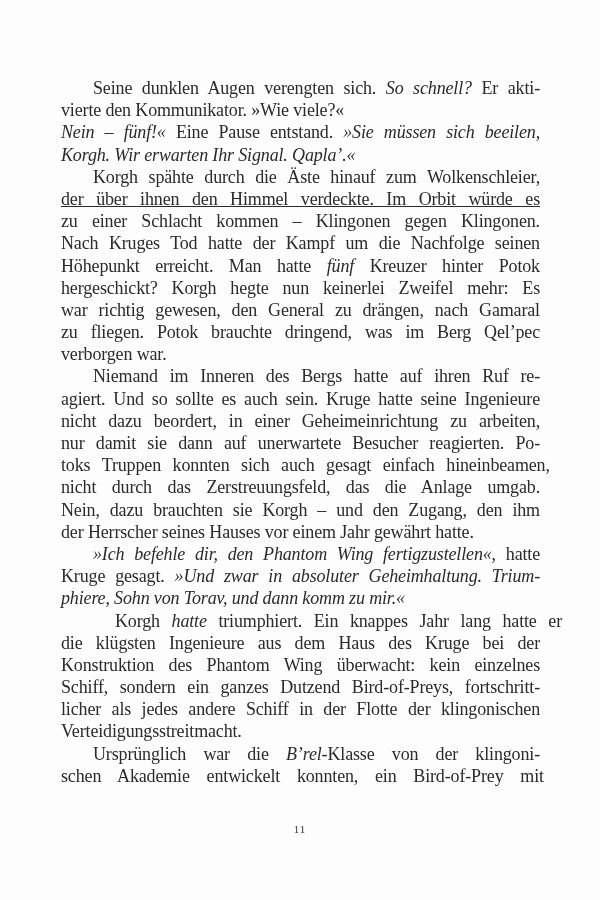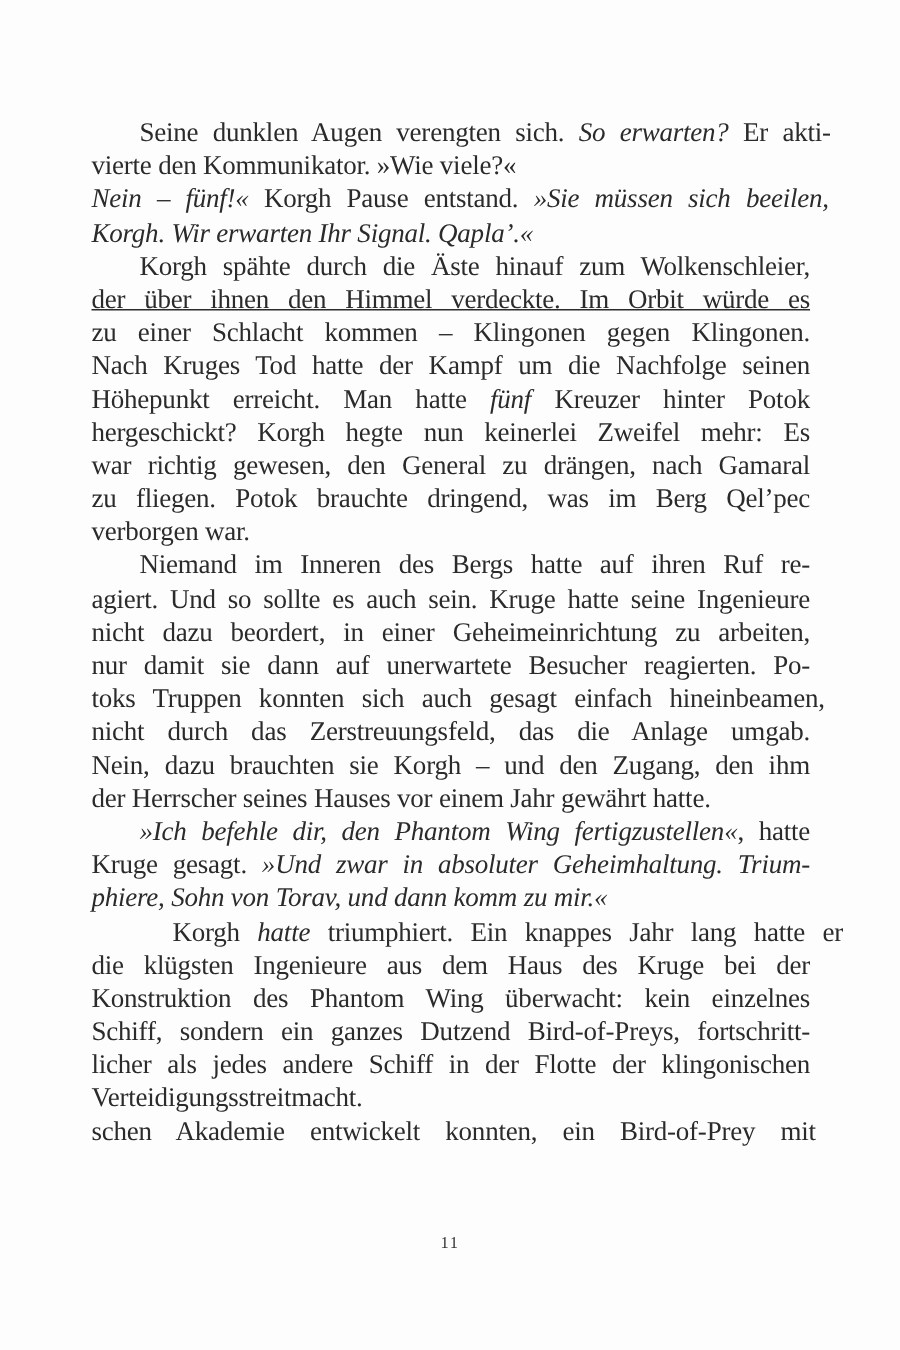--- a/index.html
+++ b/index.html
@@ -49,25 +49,25 @@
     letter-spacing: 1px;
     color: #333333;
   }
 </style>
 </head>
 <body>
 
 <div class="page" style="background: rgb(253, 253, 253); color: rgb(43, 43, 43);">
   <div class="text-block">
       <div class="paragraph">
-        <div class="line indent"><span class="line-inner" style="word-spacing: 5.25px;"><span class="seg">Seine dunklen Augen verengten sich. </span><span class="seg it">So erwarten? </span><span class="seg">Er akti-</span></span></div>
+        <div class="line indent"><span class="line-inner" style="word-spacing: 5.25px;"><span class="seg">Seine dunklen Augen verengten sich. </span><span class="seg it">So schnell? </span><span class="seg">Er akti-</span></span></div>
         <div class="line"><span class="line-inner"><span class="seg">vierte den Kommunikator. »Wie viele?«</span></span></div>
       </div>
       <div class="paragraph">
-        <div class="line"><span class="line-inner" style="word-spacing: 5.84px;"><span class="seg it">Nein – fünf!« </span><span class="seg">Korgh Pause entstand. </span><span class="seg it">»Sie müssen sich beeilen,</span></span></div>
+        <div class="line"><span class="line-inner" style="word-spacing: 5.84px;"><span class="seg it">Nein – fünf!« </span><span class="seg">Eine Pause entstand. </span><span class="seg it">»Sie müssen sich beeilen,</span></span></div>
         <div class="line"><span class="line-inner"><span class="seg it">Korgh. Wir erwarten Ihr Signal. Qapla’.«</span></span></div>
       </div>
       <div class="paragraph">
         <div class="line indent"><span class="line-inner" style="word-spacing: 6.29px;"><span class="seg">Korgh spähte durch die Äste hinauf zum Wolkenschleier,</span></span></div>
         <div class="line"><span class="line-inner" style="word-spacing: 8.25px; text-decoration: underline;"><span class="seg">der über ihnen den Himmel verdeckte. Im Orbit würde es</span></span></div>
         <div class="line"><span class="line-inner" style="word-spacing: 9.86px; margin-top: 40px;"><span class="seg">zu einer Schlacht kommen – Klingonen gegen Klingonen.</span></span></div>
         <div class="line"><span class="line-inner" style="word-spacing: 6.16px;"><span class="seg">Nach Kruges Tod hatte der Kampf um die Nachfolge seinen</span></span></div>
         <div class="line"><span class="line-inner" style="word-spacing: 11.19px;"><span class="seg">Höhepunkt erreicht. Man hatte </span><span class="seg it">fünf</span><span class="seg"> Kreuzer hinter Potok</span></span></div>
         <div class="line"><span class="line-inner" style="word-spacing: 9.53px;"><span class="seg">hergeschickt? Korgh hegte nun keinerlei Zweifel mehr: Es</span></span></div>
         <div class="line"><span class="line-inner" style="word-spacing: 6.59px;"><span class="seg">war richtig gewesen, den General zu drängen, nach Gamaral</span></span></div>
@@ -91,17 +91,18 @@
       </div>
       <div class="paragraph">
         <div class="line indent"><span class="line-inner" style="word-spacing: 7.27px; margin-left: 22px;"><span class="seg">Korgh </span><span class="seg it">hatte</span><span class="seg"> triumphiert. Ein knappes Jahr lang hatte er</span></span></div>
         <div class="line"><span class="line-inner" style="word-spacing: 8.97px;"><span class="seg">die klügsten Ingenieure aus dem Haus des Kruge bei der</span></span></div>
         <div class="line"><span class="line-inner" style="word-spacing: 10.07px;"><span class="seg">Konstruktion des Phantom Wing überwacht: kein einzelnes</span></span></div>
         <div class="line"><span class="line-inner" style="word-spacing: 7.29px;"><span class="seg">Schiff, sondern ein ganzes Dutzend Bird-of-Preys, fortschritt-</span></span></div>
         <div class="line"><span class="line-inner" style="word-spacing: 6.14px;"><span class="seg">licher als jedes andere Schiff in der Flotte der klingonischen</span></span></div>
         <div class="line"><span class="line-inner"><span class="seg">Verteidigungsstreitmacht.</span></span></div>
       </div>
       <div class="paragraph">
+        <div class="line indent"><span class="line-inner" style="word-spacing: 12.9px;"><span class="seg">Ursprünglich war die </span><span class="seg it">B’rel</span><span class="seg">-Klasse von der klingoni-</span></span></div>
         <div class="line"><span class="line-inner" style="word-spacing: 12.45px;"><span class="seg">schen Akademie entwickelt konnten, ein Bird-of-Prey mit</span></span></div>
       </div>
     </div>
   <div class="page-number">11</div>
 </div>
 
 </body></html>

